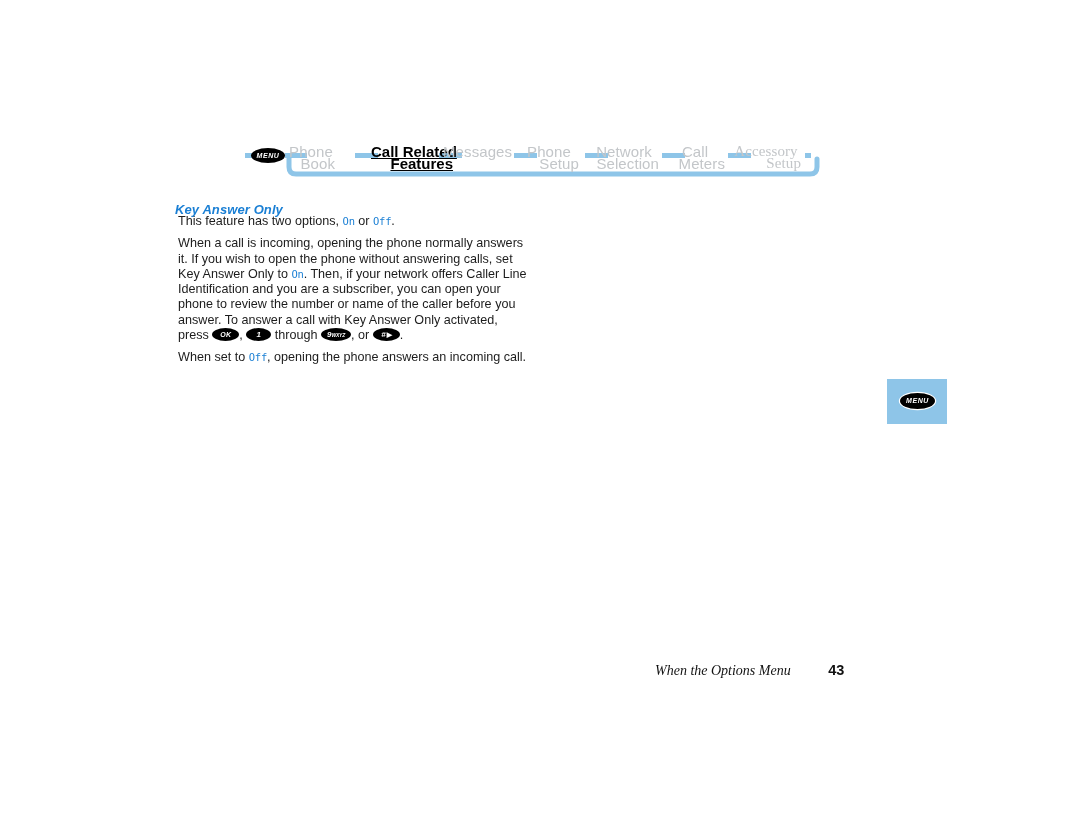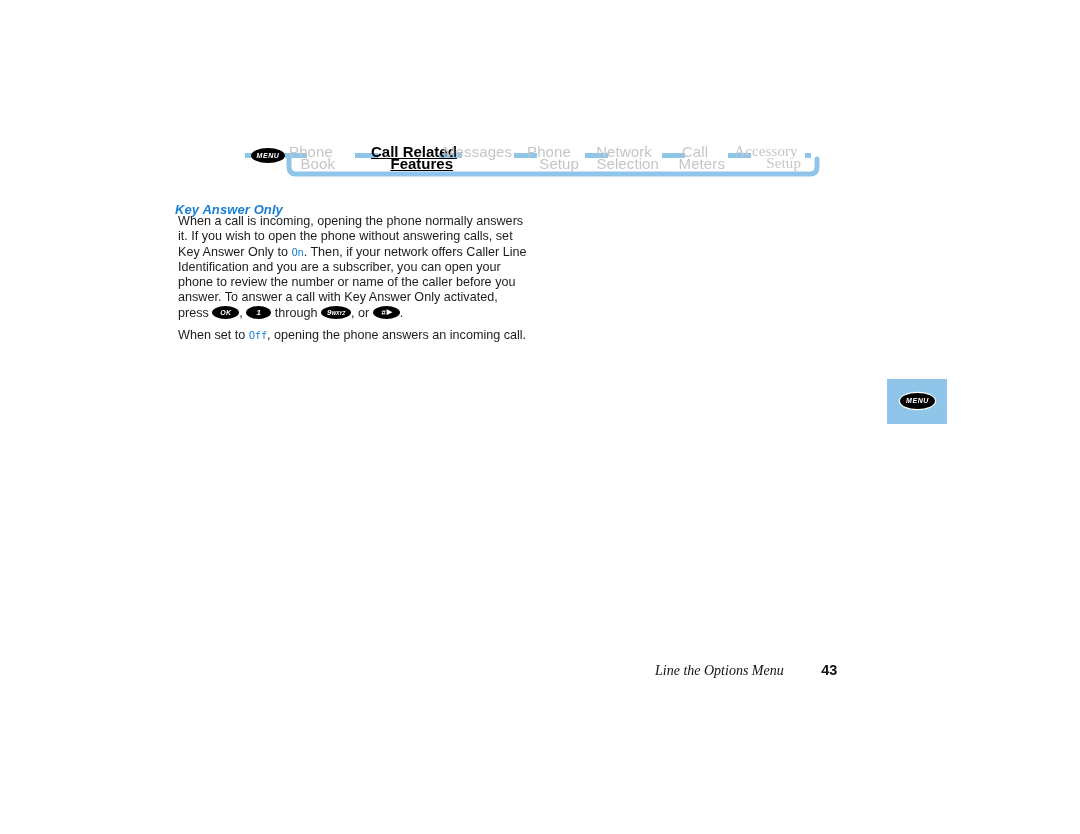--- a/index.html
+++ b/index.html
@@ -234,27 +234,28 @@
   <div class="crumb" style="left:486px; top:3px; width:70px;font-family:Liberation Serif, serif;">
     <span class="l1">Accessory</span>
     <span class="l2">Setup</span>
   </div>
 </div>
 
 <h1 id="page-title">Key Answer Only</h1>
 
 <div id="body-copy">
 
+  <p><span>This feature has two options, </span><span class="val">On</span><span> or </span><span class="val">Off</span><span>.</span></p>
 
   <p><span>When a call is incoming, opening the phone normally answers it. If you wish to open the phone without answering calls, set Key Answer Only to </span><span class="val">On</span><span>. Then, if your network offers Caller Line Identification and you are a subscriber, you can open your phone to review the number or name of the caller before you answer. To answer a call with Key Answer Only activated, press </span><span class="key key-ok">OK</span><span>, </span><span class="key key-1">1</span><span> through </span><span class="key key-9"><span class="digit">9</span><span class="letters">WXYZ</span></span><span>, or </span><span class="key key-hash"><span>#</span><span class="tri">▶</span></span><span>.</span></p>
 
 
   <p><span>When set to </span><span class="val">Off</span><span>, opening the phone answers an incoming call.</span></p>
 </div>
 
 <div id="menu-chip">
   <div class="menu-pill" id="menu-chip-pill">MENU</div>
 </div>
 
 <div id="footer">
-  <span>Line the Options Menu</span>
+  <span>When the Options Menu</span>
   <span id="footer-page">43</span>
 </div>
 
 </body></html>

